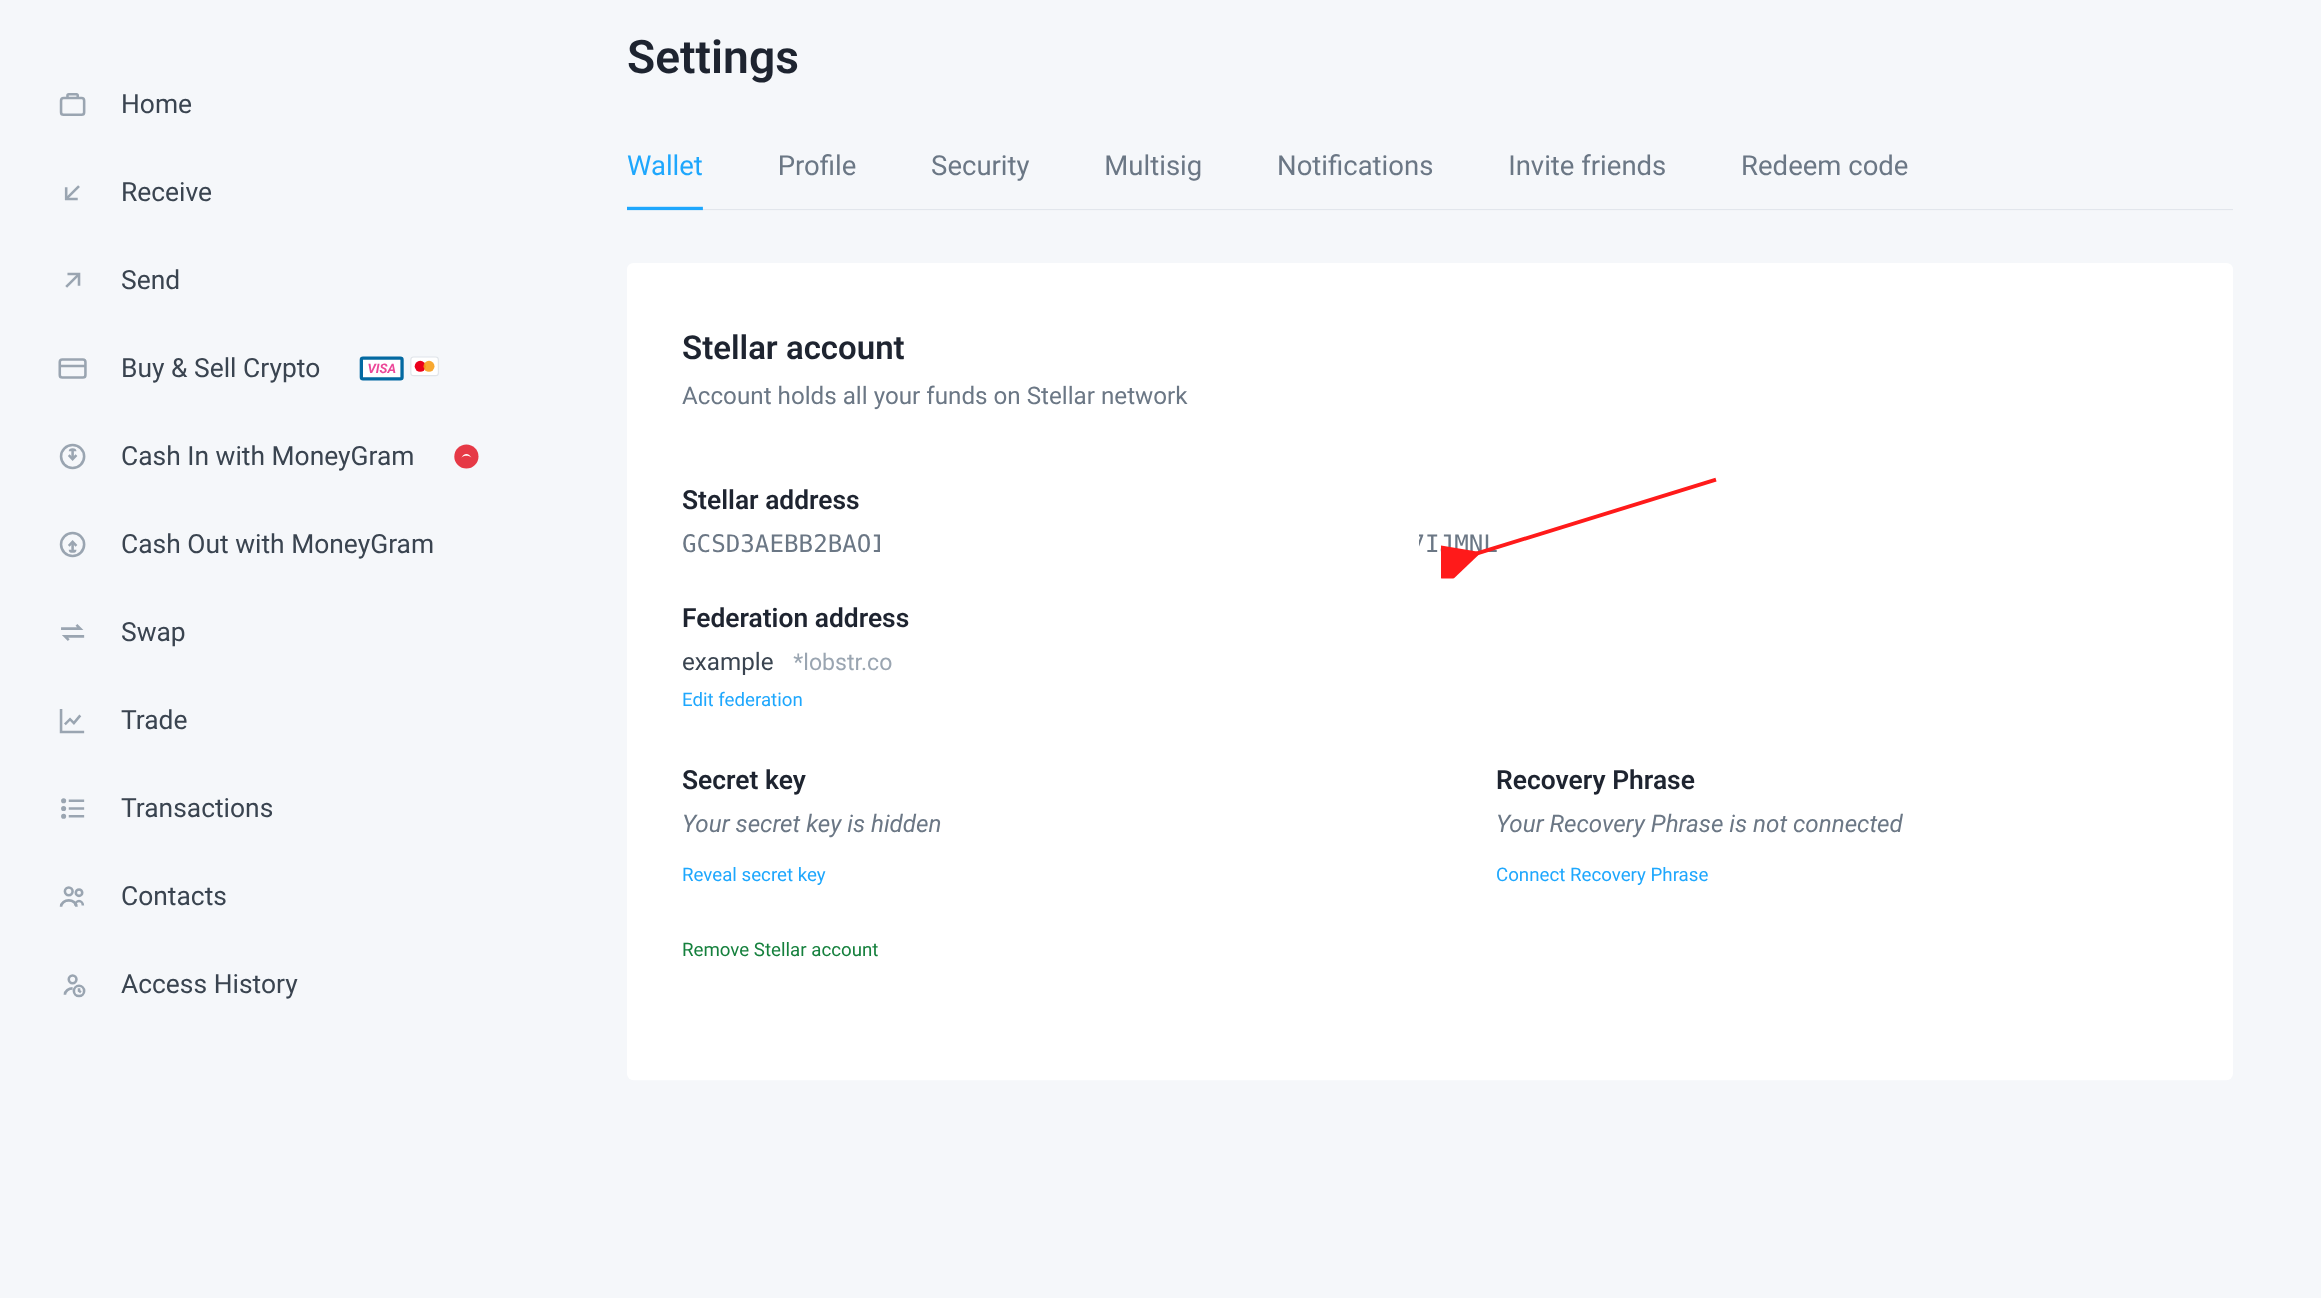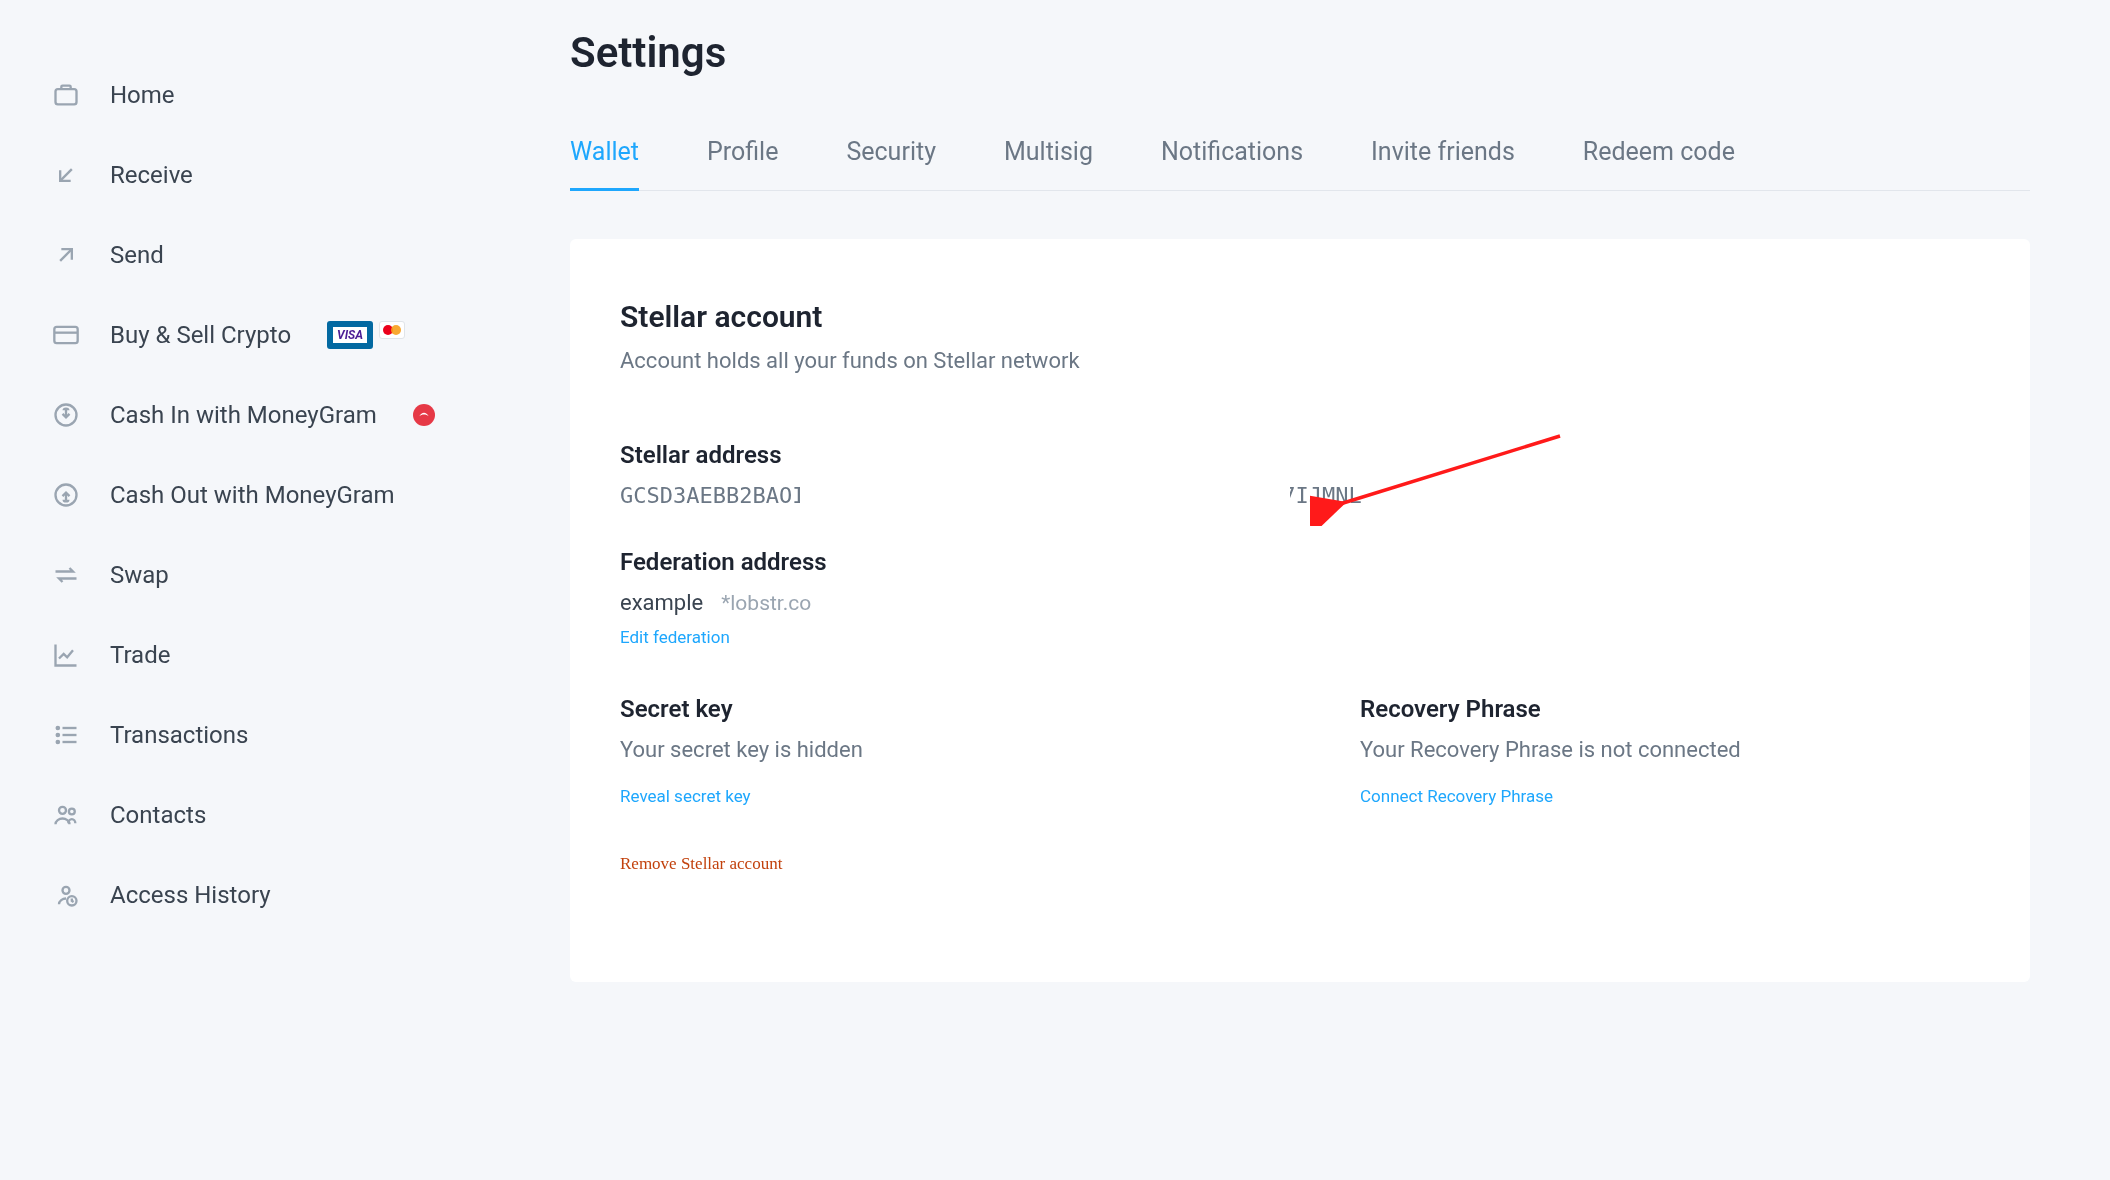--- a/index.html
+++ b/index.html
@@ -43,23 +43,23 @@
 }
 .badge-visa-mc {
   display: inline-flex;
   gap: 6px;
   margin-left: 8px;
 }
 .visa-badge {
   font-size: 12px;
   font-weight: 700;
   font-style: italic;
-  color: #4c1d95;
+  color: #ec4899;
   background: #fff;
-  border: 6px solid #0369a1;
+  border: 3px solid #0369a1;
   padding: 1px 4px;
   border-radius: 3px;
 }
 .mc-circles {
   position: relative;
   width: 26px;
   height: 18px;
   background: #fff;
   border: 1px solid #e0e4e9;
   border-radius: 3px;
@@ -165,30 +165,31 @@
   font-size: 21px;
   color: #9aa5b1;
 }
 .link-action {
   font-size: 17px;
   color: #1ea7fd;
   cursor: pointer;
   display: inline-block;
   margin-bottom: 48px;
 }
-.link-action.danger { color: #c2410c; font-family: Liberation Serif, serif; }
+.link-action.danger { color: #15803d; }
 .two-col {
   display: flex;
   gap: 120px;
 }
 .col { flex: 1; }
 .col .sub {
   font-size: 22px;
   color: #6b7785;
   margin-bottom: 24px;
+  font-style: italic;
 }
 .annotation-arrow {
   position: absolute;
   left: 820px;
   top: 426px;
   pointer-events: none;
 }
 </style>
 </head>
 <body>

